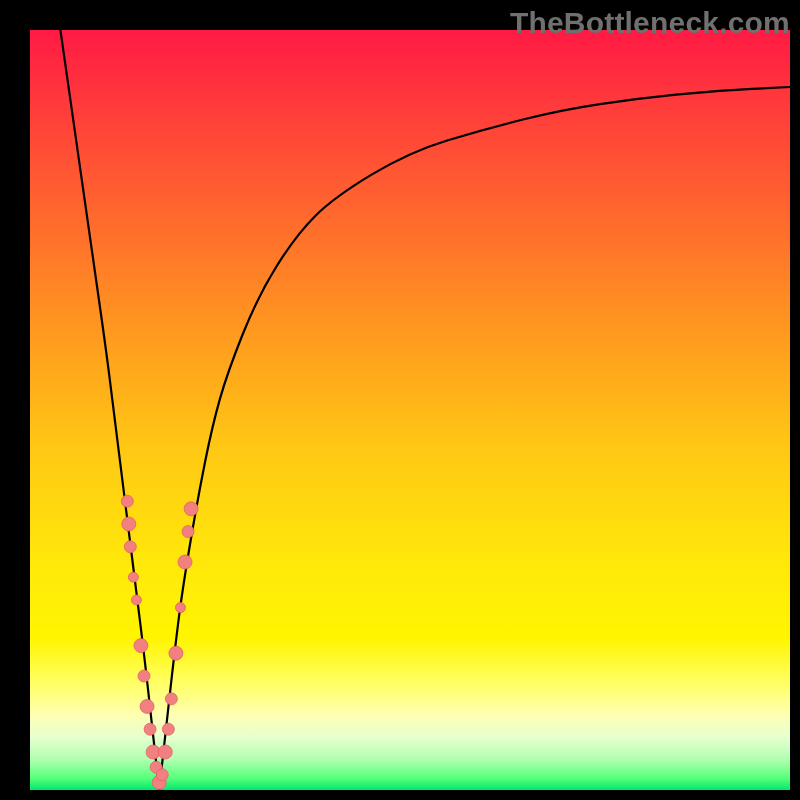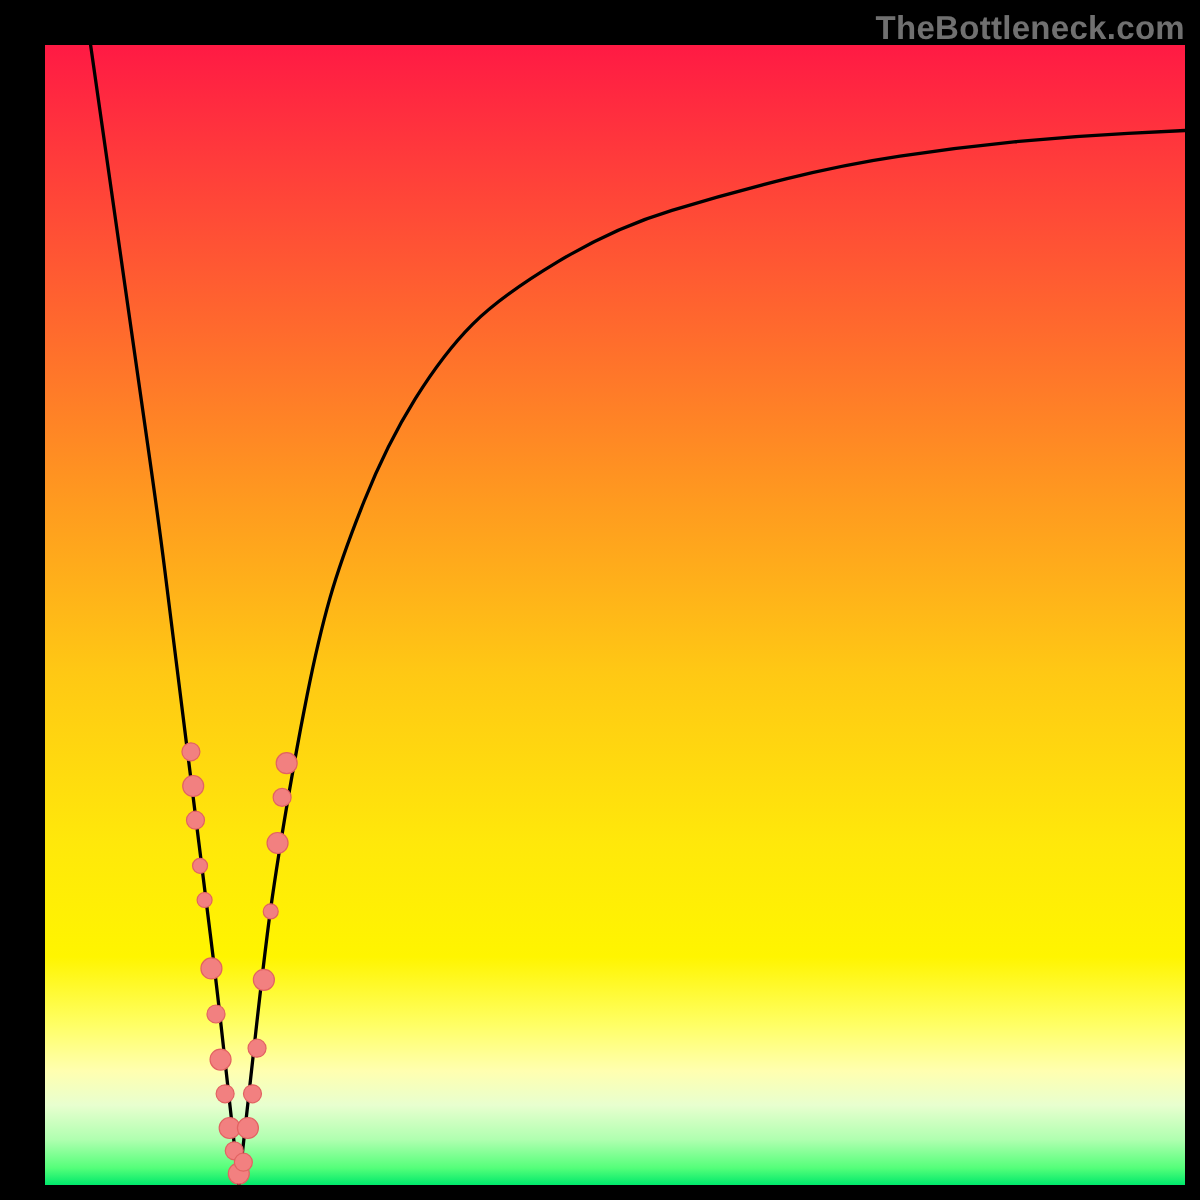--- a/index.html
+++ b/index.html
@@ -36,21 +36,21 @@
       #b0ffb0 96%,
       #55ff7a 98.5%,
       #00e86b 100%
     );
   }
   .watermark {
     position: absolute;
     top: 6px;
     right: 10px;
     font-family: Arial, Helvetica, sans-serif;
-    font-size: 22px;
+    font-size: 30px;
     font-weight: 600;
     color: #707070;
     letter-spacing: 0.2px;
     user-select: none;
   }
   svg.curve {
     position: absolute;
     left: 0;
     top: 0;
     width: 760px;

